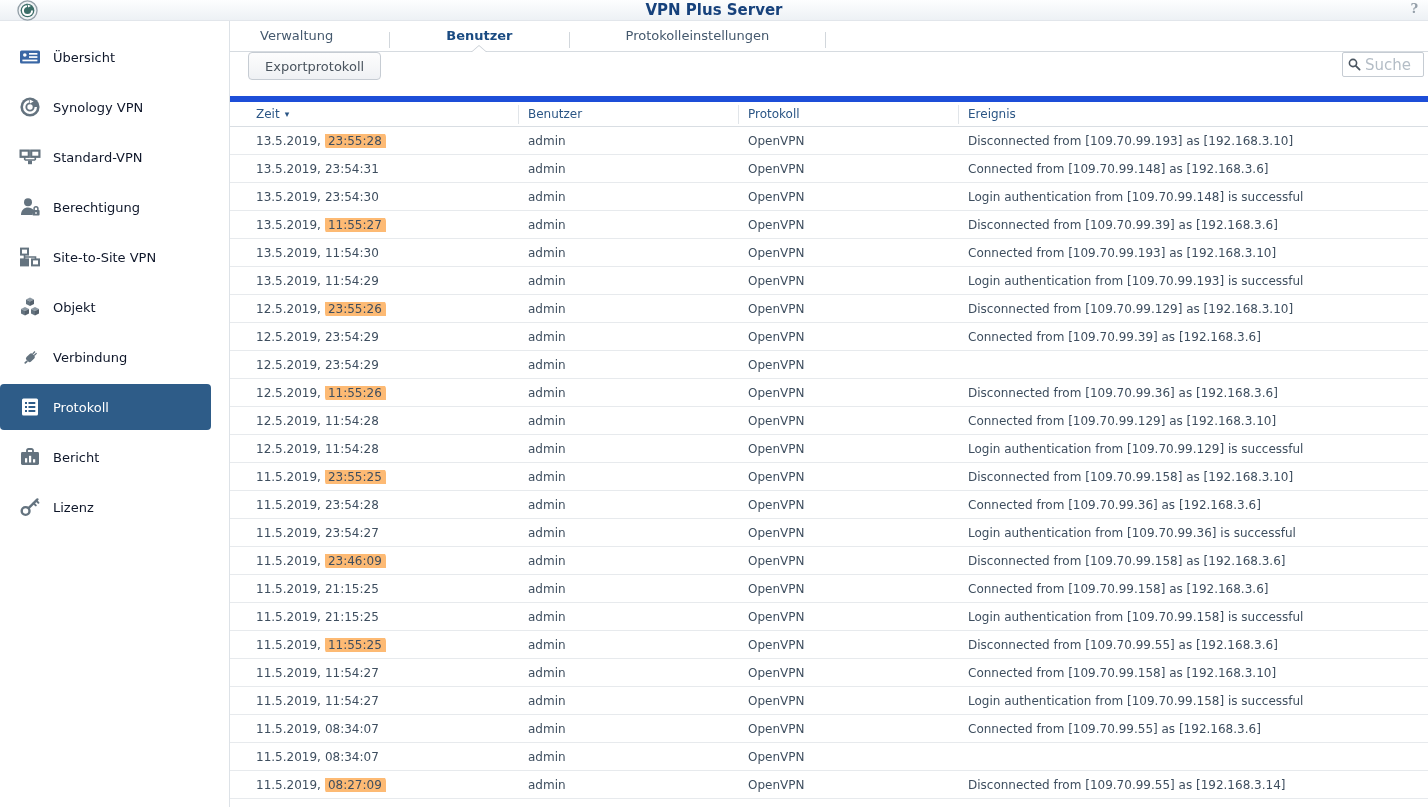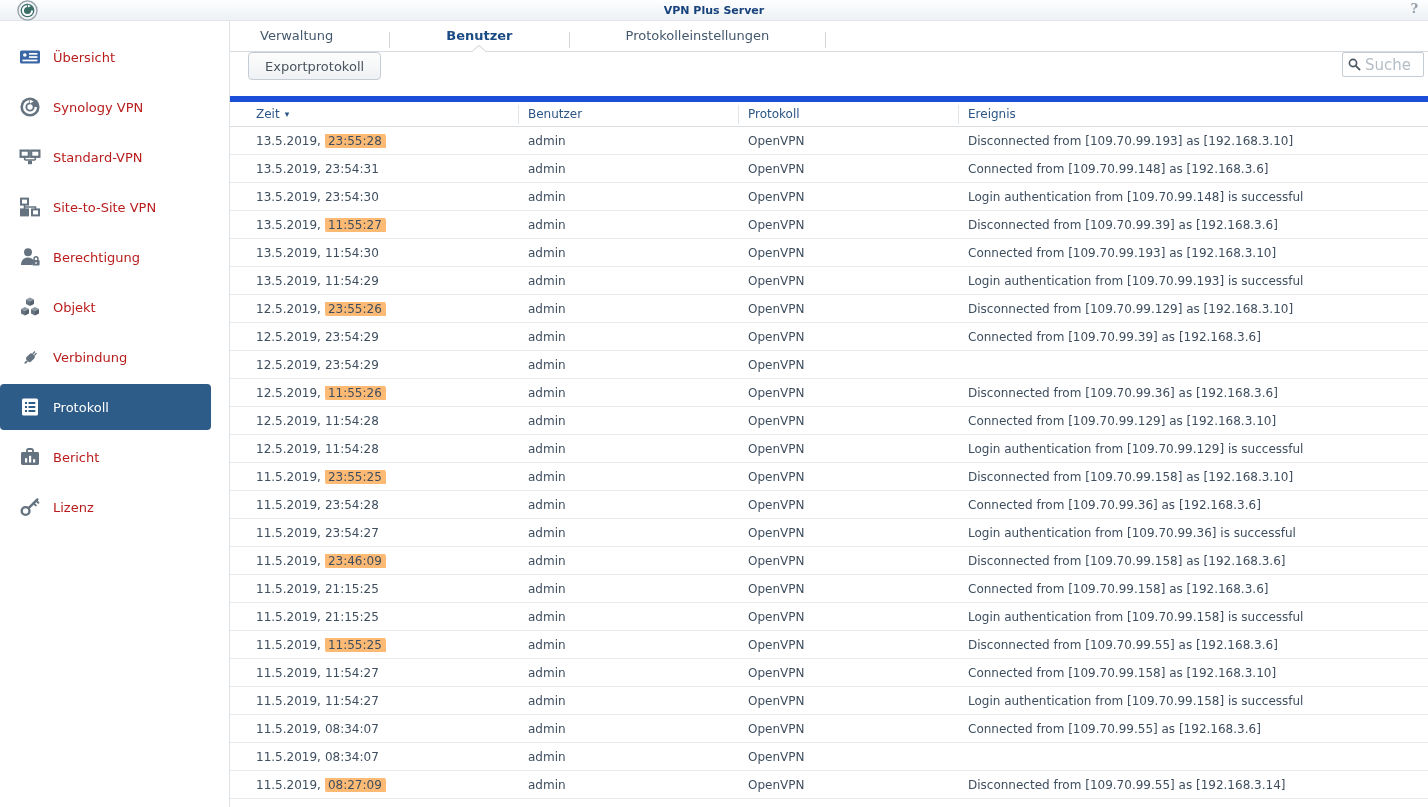--- a/index.html
+++ b/index.html
@@ -4,30 +4,30 @@
 <style>
   * { margin:0; padding:0; box-sizing:border-box; }
   html,body { width:1428px; height:807px; overflow:hidden; background:#fff;
     font-family:"DejaVu Sans","Liberation Sans",sans-serif; }
 
   
   .topbar { height:21px; background:linear-gradient(#fdfeff,#edf1f5);
     border-bottom:1px solid #e2e6eb; position:relative; display:flex; align-items:center; }
   .topbar .logo { position:absolute; left:17px; top:0px; width:21px; height:21px; }
   .topbar .title { position:absolute; left:0; right:0; text-align:center;
-    font-size:11px; font-weight:bold; color:#17427c; line-height:21px; }
+    font-size:15px; font-weight:bold; color:#17427c; line-height:21px; }
   .topbar .help { position:absolute; right:10px; top:1px; color:#95a0aa;
     font-weight:bold; font-size:13px; cursor:pointer; font-family:"DejaVu Serif",serif; }
 
   .app { display:flex; height:786px; }
 
   
   .sidebar { width:230px; border-right:1px solid #dde2e7; padding-top:11px; flex-shrink:0; }
   .side-item { height:50px; display:flex; align-items:center; padding-left:18px;
-    cursor:pointer; color:#b91c1c; font-size:13px; }
+    cursor:pointer; color:#0f172a; font-size:13px; }
   .side-item .ic { width:24px; height:24px; display:flex; align-items:center;
     justify-content:center; margin-right:11px; flex-shrink:0; }
   .side-item.selected { background:#2e5c88; color:#fff; border-radius:4px;
     margin:2px 18px 2px 0; height:46px; }
 
   
   .main { flex:1; display:flex; flex-direction:column; min-width:0; }
 
   .tabs { height:31px; display:flex; align-items:flex-end; padding-left:18px;
     border-bottom:1px solid #d6dbe0;gap:44px; }
@@ -126,41 +126,41 @@
             <rect x="12.2" y="4.6" width="8.2" height="6.2" stroke-width="2.2"></rect>
             <path d="M5.7 10.8 V14 M16.3 10.8 V14 M5.7 14 H16.3" stroke-width="1.6"></path>
             <rect x="9" y="14.6" width="4" height="3.6" fill="#64737f" stroke="none"></rect>
           </svg>
       </span>
       <span>Standard-VPN</span>
     </div>
 
     <div class="side-item">
       <span class="ic">
+        <svg width="22" height="22" viewBox="0 0 22 22">
+            <circle cx="9" cy="6.2" r="4" fill="#64737f"></circle>
+            <path d="M2 19 c0-5 3.2-7.6 7-7.6 c2.3 0 4.3 .9 5.6 2.6 L13.5 19 Z" fill="#64737f"></path>
+            <rect x="13.4" y="14" width="7.2" height="5.6" rx="1" fill="#64737f"></rect>
+            <path d="M15.1 14 v-1.4 a1.9 1.9 0 0 1 3.8 0 V14" fill="none" stroke="#64737f" stroke-width="1.5"></path>
+            <rect x="16.4" y="16" width="1.2" height="2" fill="#fff"></rect>
+          </svg>
+      </span>
+      <span>Berechtigung</span>
+    </div>
+
+    <div class="side-item">
+      <span class="ic">
         <svg width="22" height="22" viewBox="0 0 22 22" fill="none" stroke="#64737f" stroke-width="2">
             <rect x="2" y="2.6" width="7" height="6"></rect>
             <rect x="2" y="13.4" width="7" height="6" fill="#64737f"></rect>
             <rect x="13" y="13.4" width="7" height="6"></rect>
             <path d="M5.5 8.6 V13.4 M5.5 11 H16.5 V13.4" stroke-width="1.6"></path>
           </svg>
       </span>
       <span>Site-to-Site VPN</span>
-    </div>
-
-    <div class="side-item">
-      <span class="ic">
-        <svg width="22" height="22" viewBox="0 0 22 22">
-            <circle cx="9" cy="6.2" r="4" fill="#64737f"></circle>
-            <path d="M2 19 c0-5 3.2-7.6 7-7.6 c2.3 0 4.3 .9 5.6 2.6 L13.5 19 Z" fill="#64737f"></path>
-            <rect x="13.4" y="14" width="7.2" height="5.6" rx="1" fill="#64737f"></rect>
-            <path d="M15.1 14 v-1.4 a1.9 1.9 0 0 1 3.8 0 V14" fill="none" stroke="#64737f" stroke-width="1.5"></path>
-            <rect x="16.4" y="16" width="1.2" height="2" fill="#fff"></rect>
-          </svg>
-      </span>
-      <span>Berechtigung</span>
     </div>
 
     <div class="side-item">
       <span class="ic">
         <svg width="22" height="22" viewBox="0 0 22 22">
           <g>
               <polygon points="11,1.5 15,3.5 11,5.5 7,3.5" fill="#8d99a3"></polygon>
               <polygon points="7,3.5 11,5.5 11,10 7,8" fill="#64737f"></polygon>
               <polygon points="15,3.5 11,5.5 11,10 15,8" fill="#55616c"></polygon>
             </g>

